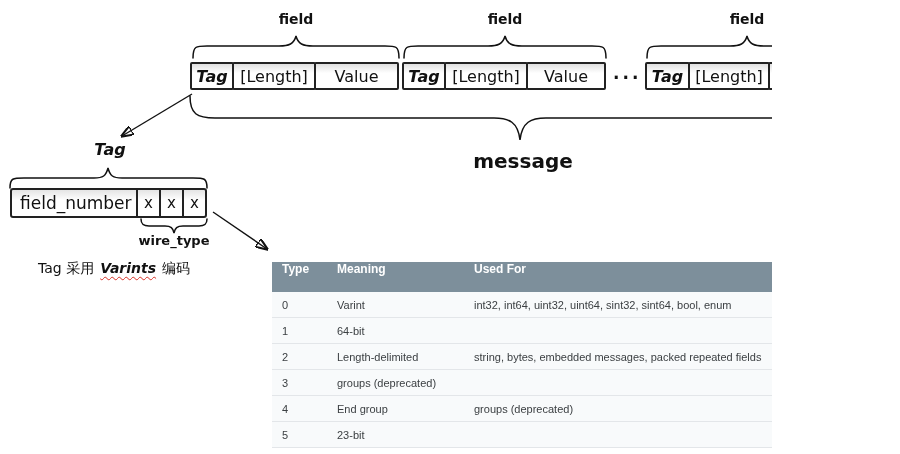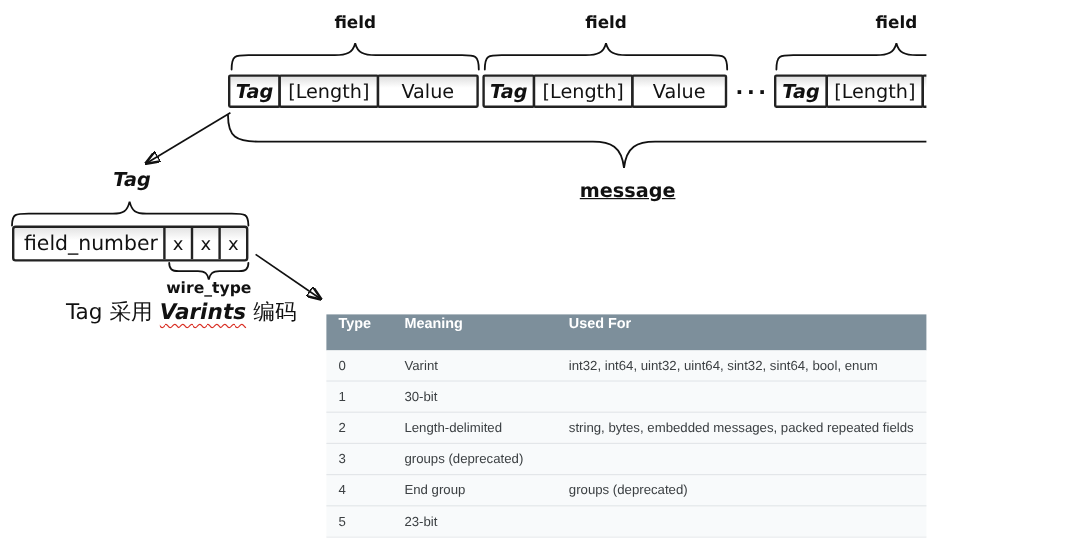--- a/index.html
+++ b/index.html
@@ -13,33 +13,33 @@
   .fbox{
     height:28px;border:2px solid #222;box-sizing:border-box;border-radius:2px;
     background:linear-gradient(180deg,#e0e0e0 0%,#ffffff 38%);
     display:flex;align-items:center;justify-content:center;
     font-size:16px;margin-left:-2px;white-space:nowrap;
   }
   .fbox:first-child{margin-left:0;}
   .fbox.tag{font-weight:bold;font-style:italic;}
   .ellipsis{position:absolute;top:63px;font-size:17px;font-weight:bold;letter-spacing:3px;}
   .field-label{position:absolute;top:11px;transform:translateX(-50%);font-size:14px;font-weight:600;}
-  .msg-label{position:absolute;top:149px;transform:translateX(-50%);font-size:16px;font-weight:600;text-decoration:underline;}
+  .msg-label{position:absolute;top:149px;transform:translateX(-50%);font-size:20px;font-weight:600;}
   .tag-label{position:absolute;top:140px;transform:translateX(-50%);font-size:16px;font-weight:bold;font-style:italic;}
   .wiretype-label{position:absolute;top:233px;transform:translateX(-50%);font-size:13px;font-weight:600;}
   
   .tagbox{
     position:absolute;left:10px;top:188px;width:197px;height:30px;box-sizing:border-box;
     border:2px solid #222;border-radius:3px;display:flex;
     background:linear-gradient(180deg,#e4e4e4 0%,#ffffff 40%);
   }
   .tagbox .fn{flex:1;display:flex;align-items:center;padding-left:8px;font-size:17px;}
   .tagbox .xcell{width:21px;border-left:2px solid #222;display:flex;align-items:center;justify-content:center;font-size:15px;}
   
-  .note{position:absolute;left:38px;top:248px;font-size:18px;white-space:nowrap;margin-left:17px;}
+  .note{position:absolute;left:38px;top:260px;font-size:14px;white-space:nowrap;}
   .note .hl{
     font-weight:bold;font-style:italic;margin:0 6px;
     text-decoration:underline wavy #d93025;text-decoration-thickness:1px;text-underline-offset:3px;
   }
   
   .overlay{position:absolute;left:0;top:0;pointer-events:none;}
   .overlay path{fill:none;stroke:#111;stroke-width:1.5;stroke-linecap:round;}
   .overlay line{stroke:#111;stroke-width:1.4;}
   
   .wtable{
@@ -126,21 +126,21 @@
       <div class="c-meaning">Meaning</div>
       <div class="c-used">Used For</div>
     </div>
     <div class="wt-row">
       <div class="c-type">0</div>
       <div class="c-meaning">Varint</div>
       <div class="c-used">int32, int64, uint32, uint64, sint32, sint64, bool, enum</div>
     </div>
     <div class="wt-row">
       <div class="c-type">1</div>
-      <div class="c-meaning">30-bit</div>
+      <div class="c-meaning">64-bit</div>
     </div>
     <div class="wt-row">
       <div class="c-type">2</div>
       <div class="c-meaning">Length-delimited</div>
       <div class="c-used">string, bytes, embedded messages, packed repeated fields</div>
     </div>
     <div class="wt-row">
       <div class="c-type">3</div>
       <div class="c-used">groups (deprecated)</div>
     </div>

